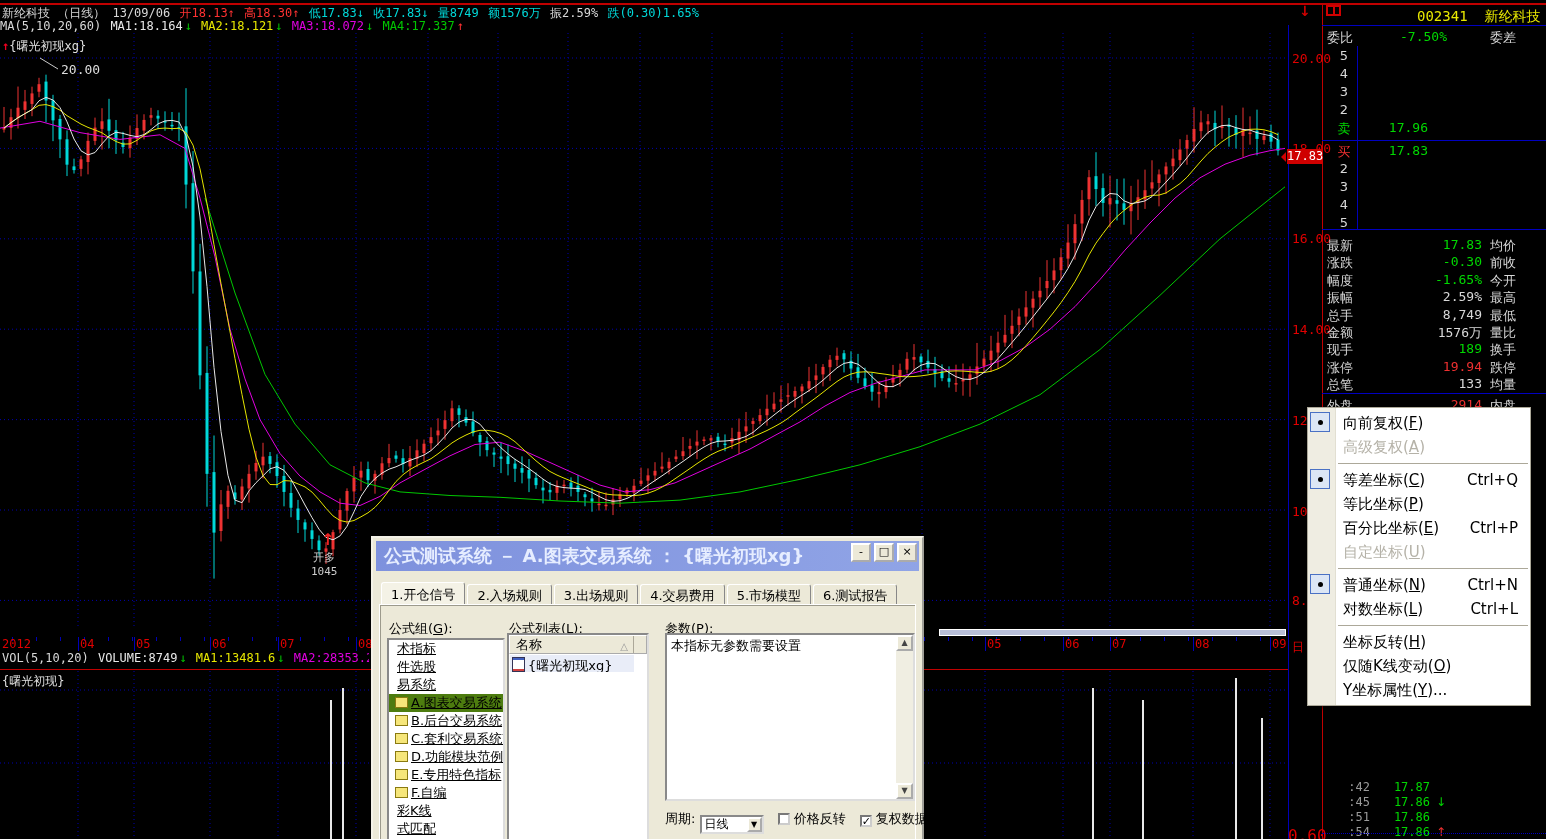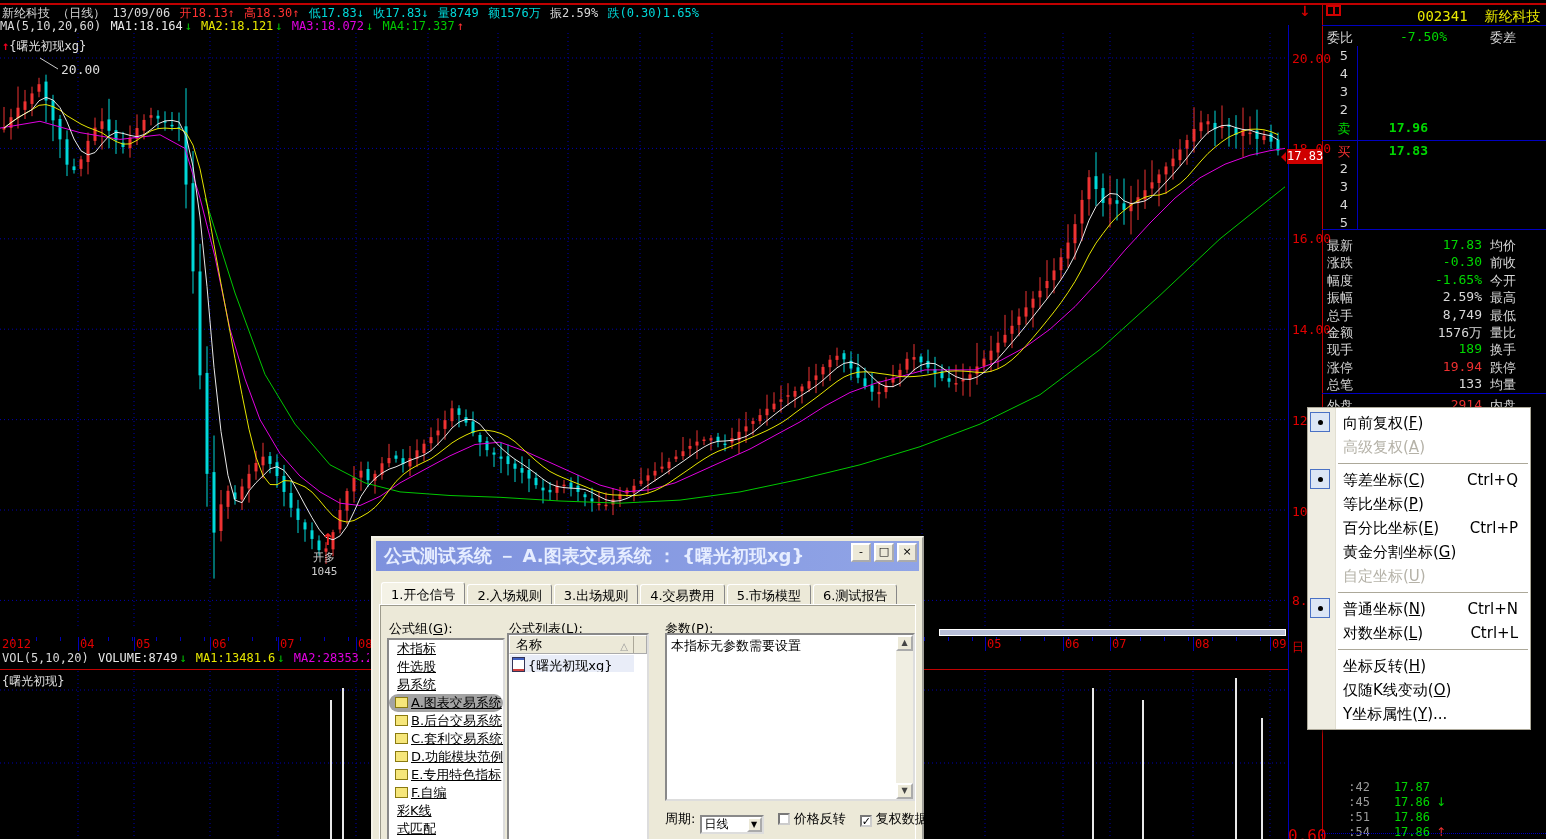--- a/index.html
+++ b/index.html
@@ -34,21 +34,21 @@
   
   .vline-blue{position:absolute;width:0;border-left:1px solid #0000b8;}
   .vline-red{position:absolute;width:0;border-left:1px solid #c00000;}
   .hline-red{position:absolute;height:0;border-top:1px solid #c00000;}
   .hline-blue{position:absolute;height:0;border-top:1px solid #0000c0;}
   #stock-id{left:1417px;top:8px;color:#e8e800;font-size:14px;white-space:nowrap;}
   .plab{color:#d8d8d8;font-size:13px;}
   .green{color:#00d800;} .red{color:#ee3030;} .white{color:#d8d8d8;} .gray{color:#9a9a9a;}
   .bookrow{position:absolute;left:1322px;width:224px;height:18px;font-size:13px;}
   .bookrow .lv{position:absolute;left:10px;width:24px;text-align:center;}
-  .bookrow .pr{position:absolute;left:40px;width:66px;text-align:right;font-weight:bold;}
+  .bookrow .pr{position:absolute;left:40px;width:66px;text-align:right;}
   .statrow{position:absolute;left:1322px;width:224px;height:18px;font-size:13px;}
   .statrow .l1{position:absolute;left:5px;}
   .statrow .v{position:absolute;left:60px;width:100px;text-align:right;}
   .statrow .l2{position:absolute;left:168px;}
   .tickrow{position:absolute;left:1322px;width:224px;height:15px;font-size:12px;}
   .tickrow .tt{position:absolute;left:8px;width:40px;text-align:right;}
   .tickrow .tp{position:absolute;left:52px;width:56px;text-align:right;}
   .tickrow .ta{position:absolute;left:114px;}
   
   #ctxmenu{left:1307px;top:407px;width:224px;background:#ffffff;border:1px solid #aca899;
@@ -74,21 +74,21 @@
   .tab{display:inline-block;height:21px;line-height:21px;padding:0 9px;margin-right:2px;
        background:#ece9d8;border:1px solid #888;border-bottom:none;border-top-color:#fff;border-left-color:#fff;
        border-radius:3px 3px 0 0;font-size:13px;vertical-align:bottom;}
   .tab.active{height:23px;line-height:23px;background:#f4f2e6;position:relative;top:0px;}
   #tabpane{position:absolute;left:6px;top:66px;right:6px;bottom:-10px;border:1px solid #fff;
            box-shadow:inset 1px 1px 0 #9c9a8c;background:#ece9d8;}
   .fldlab{position:absolute;font-size:13px;color:#000;}
   .sunken{position:absolute;background:#fff;border:2px inset #ddd;box-sizing:border-box;}
   #grouplist{left:14px;top:100px;width:118px;height:216px;overflow:hidden;}
   .grow{position:relative;height:18px;line-height:18px;white-space:nowrap;font-size:13px;padding-left:8px;text-decoration:underline;}
-  .grow.sel{background:#a3a3a3;border-radius:9px;}
+  .grow.sel{background:#4d7c0f;}
   .folder{display:inline-block;width:11px;height:9px;background:#f6e67a;border:1px solid #8a7a10;
           margin-right:3px;margin-left:-2px;position:relative;top:1px;}
   #fmllist{left:134px;top:95px;width:142px;height:221px;overflow:hidden;padding:0;}
   #fml-header{position:absolute;left:0;top:0;right:0;height:19px;background:#ece9d8;border:1px outset #fff;
               box-sizing:border-box;font-size:13px;padding-left:6px;line-height:17px;}
   #fml-sort{position:absolute;right:18px;top:2px;color:#999;font-size:10px;}
   #fml-coldiv{position:absolute;right:12px;top:0;bottom:0;border-left:1px solid #aca899;}
   .fmlrow{position:absolute;left:1px;top:20px;right:13px;height:17px;line-height:17px;background:#e9edf8;
           font-size:13px;white-space:nowrap;overflow:hidden;}
   .doc{display:inline-block;width:11px;height:13px;background:#fff;border:1px solid #335;position:relative;top:2px;
@@ -1154,21 +1154,20 @@
   <div class="abs" style="left:1322px;top:833px;width:224px;border-top:1px dotted #0000c0;"></div>
 
   <div id="ctxmenu" class="abs">
     <div class="gutter"></div>
   <div class="mitem">向前复权(<u>F</u>)<span class="radiobox"></span></div>
       <div class="mitem disabled">高级复权(<u>A</u>)</div>
       <div class="msep"></div>
       <div class="mitem">等差坐标(<u>C</u>)<span class="radiobox"></span><span class="sc">Ctrl+Q</span></div>
       <div class="mitem">等比坐标(<u>P</u>)</div>
       <div class="mitem">百分比坐标(<u>E</u>)<span class="sc">Ctrl+P</span></div>
-      <div class="mitem">黄金分割坐标(<u>G</u>)</div>
       <div class="mitem disabled">自定坐标(<u>U</u>)</div>
       <div class="msep"></div>
       <div class="mitem">普通坐标(<u>N</u>)<span class="radiobox"></span><span class="sc">Ctrl+N</span></div>
       <div class="mitem">对数坐标(<u>L</u>)<span class="sc">Ctrl+L</span></div>
       <div class="msep"></div>
       <div class="mitem">坐标反转(<u>H</u>)</div>
       <div class="mitem">仅随K线变动(<u>O</u>)</div>
       <div class="mitem">Y坐标属性(<u>Y</u>)...</div>
     </div>
 

